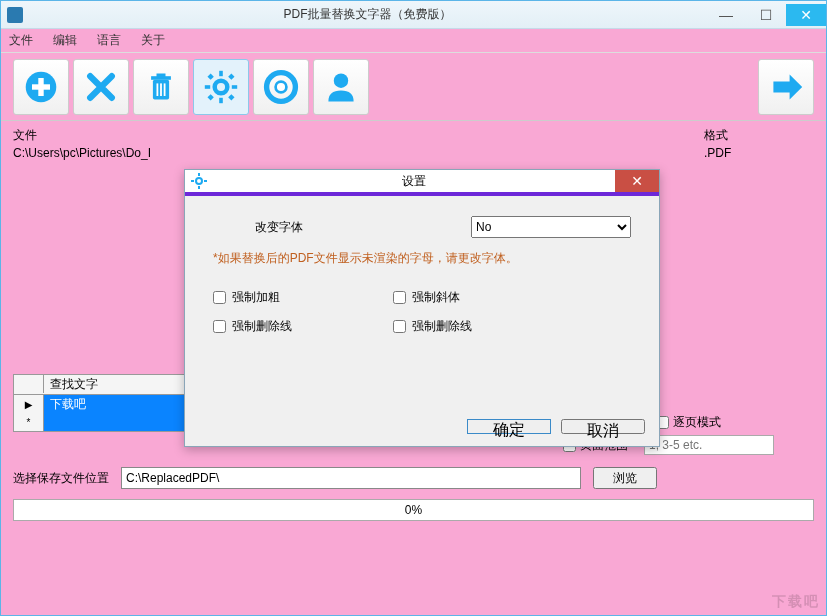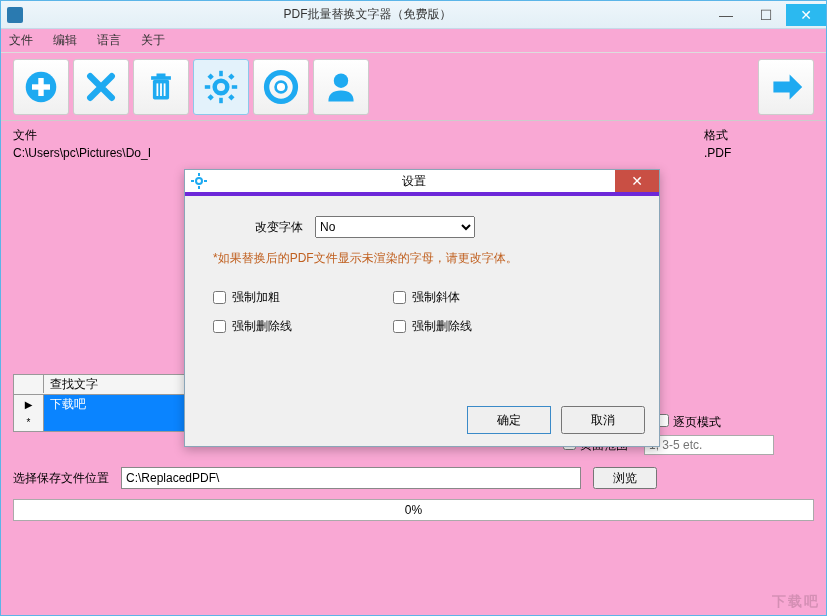--- a/index.html
+++ b/index.html
@@ -29,43 +29,43 @@
 .search-table { border: 1px solid #999; background: #fff; }
 .search-header { display: flex; background: #f5f5f5; border-bottom: 1px solid #999; }
 .search-header .rowhead { width: 30px; border-right: 1px solid #999; height: 18px; }
 .search-header .colhead { flex: 1; padding: 1px 6px; font-size: 12px; }
 .search-row { display: flex; height: 18px; }
 .search-row .rowhead { width: 30px; border-right: 1px solid #999; background: #f5f5f5; display: flex; align-items: center; justify-content: center; font-size: 10px; }
 .search-row.sel .cell { background: #0a84ff; color: #fff; }
 .search-row .cell { flex: 1; padding: 1px 6px; font-size: 12px; }
 .search-row.star .cell { background: #0a84ff; }
 .options-row { display: flex; align-items: center; gap: 16px; margin-top: 4px; justify-content: flex-end; padding-right: 4px; }
-.options-row label { font-size: 12px; display: flex; align-items: flex-start; gap: 4px; }
+.options-row label { font-size: 12px; display: flex; align-items: center; gap: 4px; }
 .options-row input[type=text] { width: 130px; height: 20px; font-size: 12px; padding: 0 4px; border: 1px solid #aaa; }
 .save-row { display: flex; align-items: center; gap: 12px; margin-top: 12px; }
 .save-row .lbl { font-size: 12px; }
 .save-row input[type=text] { flex: 1; height: 22px; border: 1px solid #888; padding: 0 4px; font-size: 12px; max-width: 460px; }
 .save-row button { width: 64px; height: 22px; font-size: 12px; }
 .progress-row { display: flex; gap: 10px; margin-top: 10px; align-items: stretch; }
 .progress-bar { flex: 1; height: 22px; border: 1px solid #aaa; background: #fff; display: flex; align-items: center; justify-content: center; font-size: 12px; }
 .start-btn { width: 170px; height: 64px; border: 1px solid #bbb; background: linear-gradient(#fff,#eee); border-radius: 3px; display: flex; flex-direction: column; align-items: center; justify-content: center; gap: 2px; font-size: 12px; color: #1e6aa8; font-weight: bold; margin-top: -42px; }
 .start-btn svg { width: 32px; height: 32px; }
 .dialog { position: absolute; left: 183px; top: 168px; width: 476px; height: 278px; background: #f0f0f0; border: 1px solid #8aa5b8; box-shadow: 0 3px 10px rgba(0,0,0,0.25); }
 .dialog-title { height: 26px; background: #fff; display: flex; align-items: center; border-bottom: 4px solid #6d28d9; }
 .dialog-title .gear { width: 16px; height: 16px; margin: 0 6px; }
 .dialog-title .txt { flex: 1; text-align: center; font-size: 12px; }
 .dialog-title .close { width: 44px; height: 22px; background: #c94f44; color: #fff; display: flex; align-items: center; justify-content: center; font-size: 14px; }
 .dialog-body { padding: 20px 28px; }
-.dlg-row1 { display: flex; align-items: center; gap: 12px; margin-bottom: 12px; margin-left: 42px; }
+.dlg-row1 { display: flex; align-items: center; gap: 12px; margin-bottom: 12px; margin-left: 42px; justify-content: space-between; }
 .dlg-row1 select { width: 160px; height: 22px; font-size: 12px; }
 .dlg-hint { color: #c06020; font-size: 12px; margin-bottom: 22px; }
 .dlg-checks { display: grid; grid-template-columns: 180px 180px; row-gap: 12px; margin-left: 0; }
 .dlg-checks label { font-size: 12px; display: flex; align-items: center; gap: 6px; }
 .dlg-btns { position: absolute; right: 14px; bottom: 12px; display: flex; gap: 10px; }
-.dlg-btns button { width: 84px; height: 28px; font-size: 12px; }
+.dlg-btns button { width: 84px; height: 15px; font-size: 16px; }
 .dlg-btns button.primary { border: 1px solid #3a8ac8; }
 .watermark { position: absolute; right: 6px; bottom: 4px; font-size: 14px; color: rgba(0,0,0,0.15); font-weight: bold; letter-spacing: 2px; }
 </style>
 </head>
 <body>
 
 <div class="window">
   <div class="titlebar">
     <div class="titlebar-icon"></div>
     <div class="titlebar-title">PDF批量替换文字器（免费版）</div>

